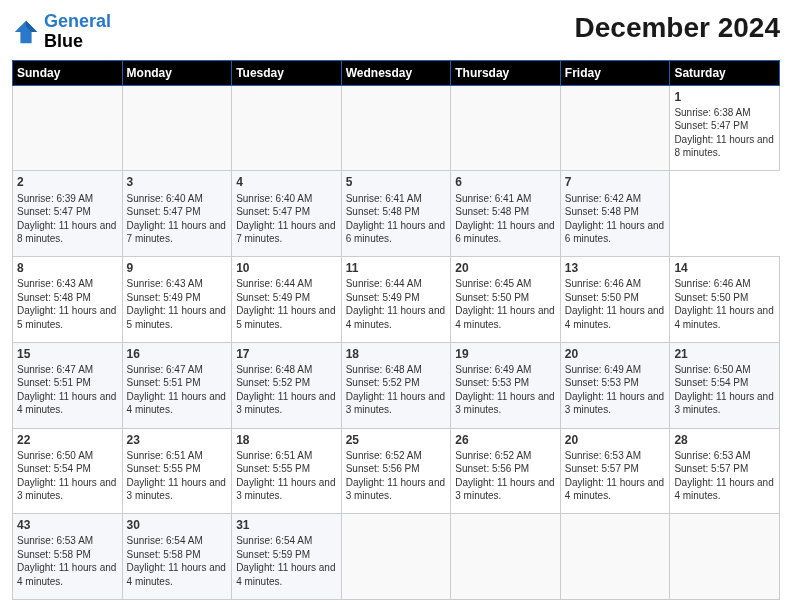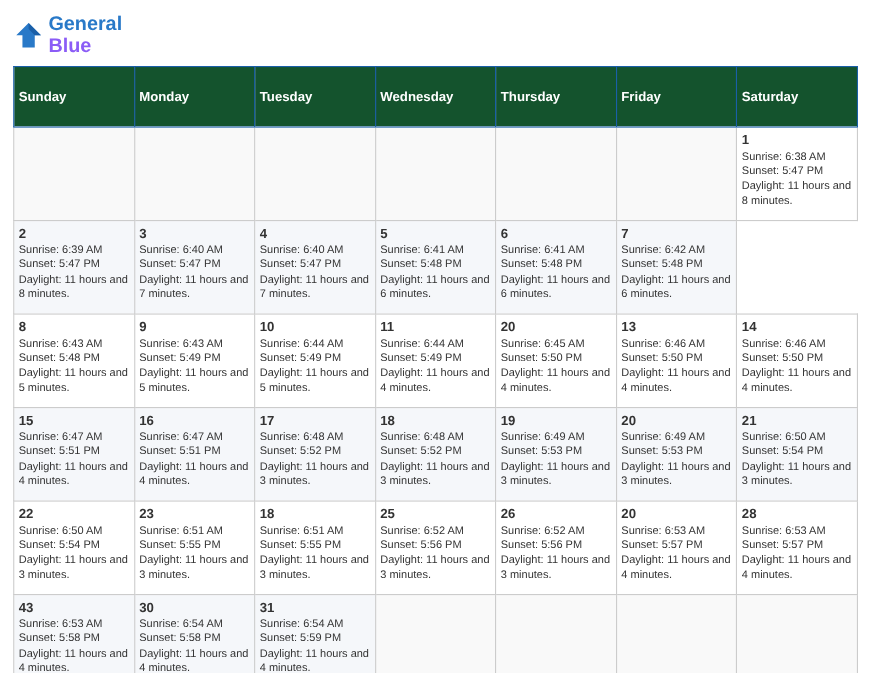--- a/index.html
+++ b/index.html
@@ -53,25 +53,25 @@
     .subtitle {
       font-size: 14px;
       color: #444;
     }
     .calendar {
       width: 100%;
       border-collapse: collapse;
       flex: 1;
     }
     .calendar thead th {
-      background: #14532d;
+      background: #000000;
       color: #fff;
       font-size: 12px;
       font-weight: bold;
-      padding: 20px 4px;
+      padding: 5px 4px;
       text-align: left;
       border: 1px solid #1a5fa8;
     }
     .calendar tbody td {
       border: 1px solid #ccc;
       vertical-align: top;
       padding: 3px 4px;
       width: calc(100% / 7);
       height: 85px;
       background: #fff;
@@ -97,24 +97,25 @@
 
 <div class="page">
   <div class="header">
     <div class="logo">
       <svg class="logo-icon" viewBox="0 0 40 40">
         <polygon points="20,4 36,20 28,20 28,36 12,36 12,20 4,20" fill="#2979c8"></polygon>
         <polygon points="20,4 36,20 28,20 20,12" fill="#1a5fa8"></polygon>
       </svg>
       <div class="logo-text">
         <div><span>General</span></div>
-        <div style="color:#8b5cf6">Blue</div>
+        <div style="color:#000000">Blue</div>
       </div>
     </div>
     <div class="title-block">
+      <div class="main-title">December 2024</div>
     </div>
   </div>
 
   <table class="calendar">
     <thead>
       <tr>
       <th>Sunday</th>
           <th>Monday</th>
           <th>Tuesday</th>
           <th>Wednesday</th>

